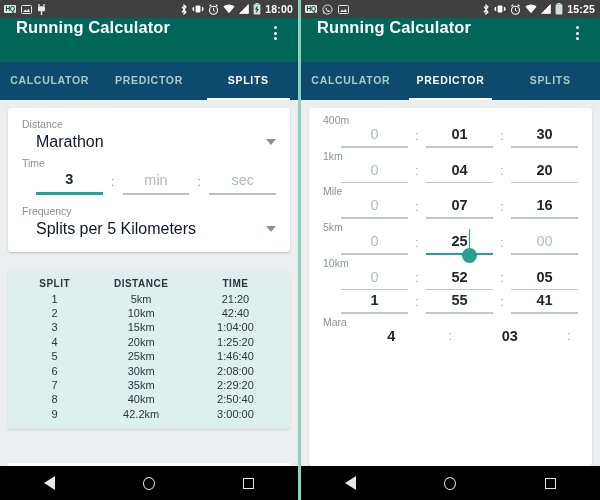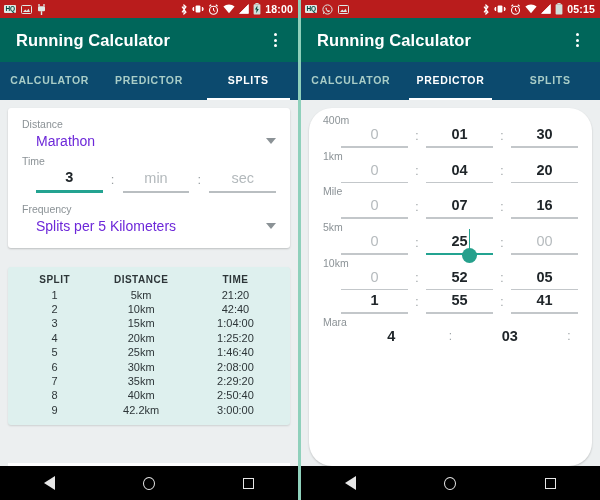--- a/index.html
+++ b/index.html
@@ -14,40 +14,40 @@
     width: 298px; height: 500px;
     display: flex; flex-direction: column;
     background: #eceff0;
     position: relative;
   }
   .phone.right { width: 299px; }
   .divider-bar { width: 3px; height: 500px; background: #8fd0bb; }
 
   
   .statusbar {
-    height: 18px; background: #b91c1c;
+    height: 18px; background: #404040;
     display: flex; align-items: center;
     padding: 0 5px 0 4px;
     color: #e8f2ef; font-size: 9px;
     flex: 0 0 18px;
   }
   .sb-left { display: flex; align-items: center; gap: 5px; }
   .sb-right { margin-left: auto; display: flex; align-items: center; gap: 4px; }
   .sb-time { font-size: 10.5px; font-weight: bold; letter-spacing: .2px; color: #ffffff; }
   .sb-ico { display: block; }
   .hq-badge {
     font-size: 6.5px; font-weight: bold; color: #00483d;
     background: #dfe9e6; border-radius: 1px;
     padding: 1px 1.5px; line-height: 1; letter-spacing: -.2px;
   }
 
   
   .appbar {
     height: 44px; background: #00665a;
-    display: flex; align-items: center;
+    display: flex; align-items: flex-start;
     padding: 0 12px 0 16px;
     flex: 0 0 44px;
     gap: 20px;
   }
   .app-title {
     color: #ffffff; font-size: 16.5px; font-weight: bold;
     letter-spacing: .1px;
   }
   .overflow-btn {
     margin-left: auto; width: 22px; height: 30px;
@@ -83,21 +83,21 @@
     box-shadow: 0 1px 2px rgba(0,0,0,.20);
   }
 
   
   .form-card { padding: 10px 14px 14px 14px; }
   .field-label { font-size: 10.5px; color: #8b9296; margin-bottom: 1px; }
   .select-row {
     display: flex; align-items: center;
     padding: 2px 0 6px 14px;
   }
-  .select-value { font-size: 14px; color: #6d28d9; text-align: right; }
+  .select-value { font-size: 16px; color: #0f172a; text-align: right; }
   .caret {
     margin-left: auto; width: 0; height: 0;
     border-left: 5px solid transparent; border-right: 5px solid transparent;
     border-top: 6px solid #8b9296;
   }
   .time-row { display: flex; align-items: flex-end; padding: 1px 0 0 14px; gap: 0; }
   .time-cell { display: flex; flex-direction: column; flex: 1 1 0; }
   .time-val {
     text-align: center; font-size: 14.5px; font-weight: bold;
     color: #20262a; padding-bottom: 5px;
@@ -123,21 +123,21 @@
   }
   table.splits td {
     font-size: 11px; color: #2d3538; text-align: center;
     padding: 1.2px 0; font-weight: normal;
   }
   table.splits th:nth-child(1), table.splits td:nth-child(1) { width: 28%; }
   table.splits th:nth-child(2), table.splits td:nth-child(2) { width: 38%; }
   table.splits th:nth-child(3), table.splits td:nth-child(3) { width: 34%; }
 
   
-  .pred-card { padding: 6px 14px 8px 14px; height: 100%; border-radius: 23px; }
+  .pred-card { padding: 6px 14px 8px 14px; height: 100%; }
   .pred-row { padding-bottom: 2px; }
   .pred-label { font-size: 10.5px; color: #8b9296; margin-bottom: 0px; }
   .pred-fields { display: flex; align-items: flex-end; padding-left: 18px; position: relative; }
   .pf-cell { display: flex; flex-direction: column; flex: 1 1 0; position: relative; }
   .pf-val {
     text-align: center; font-size: 14.5px; font-weight: bold;
     color: #20262a; padding-bottom: 4px; position: relative;
   }
   .pf-val.ph { color: #b6bbbe; font-weight: normal; }
   .pf-line { height: 1.5px; background: #c3c7ca; }
@@ -382,21 +382,21 @@
             <path d="M6 9.2L0.4 2.6A8.6 8.6 0 0 1 11.6 2.6z" fill="#ffffff"></path>
           </svg>
         <svg class="sb-ico" width="10" height="10" viewBox="0 0 10 10">
             <path d="M9.4 0.6v8.8H0.6z" fill="#ffffff"></path>
             <path d="M9.4 0.6v8.8H0.6z" fill="none" stroke="#ffffff" stroke-width="0.8"></path>
           </svg>
         <svg class="sb-ico" width="8" height="12" viewBox="0 0 8 12">
             <rect x="2.4" y="0" width="3.2" height="1.2" fill="#cfe0db"></rect>
             <rect x="0.6" y="1.2" width="6.8" height="10.4" rx="0.8" fill="#cfe0db"></rect>
           </svg>
-        <span class="sb-time">05:15</span>
+        <span class="sb-time">15:25</span>
       </div>
     </div>
 
     <div class="appbar">
       <div class="app-title">Running Calculator</div>
       <div class="overflow-btn">
           <i></i>
           <i></i>
           <i></i>
         </div>

